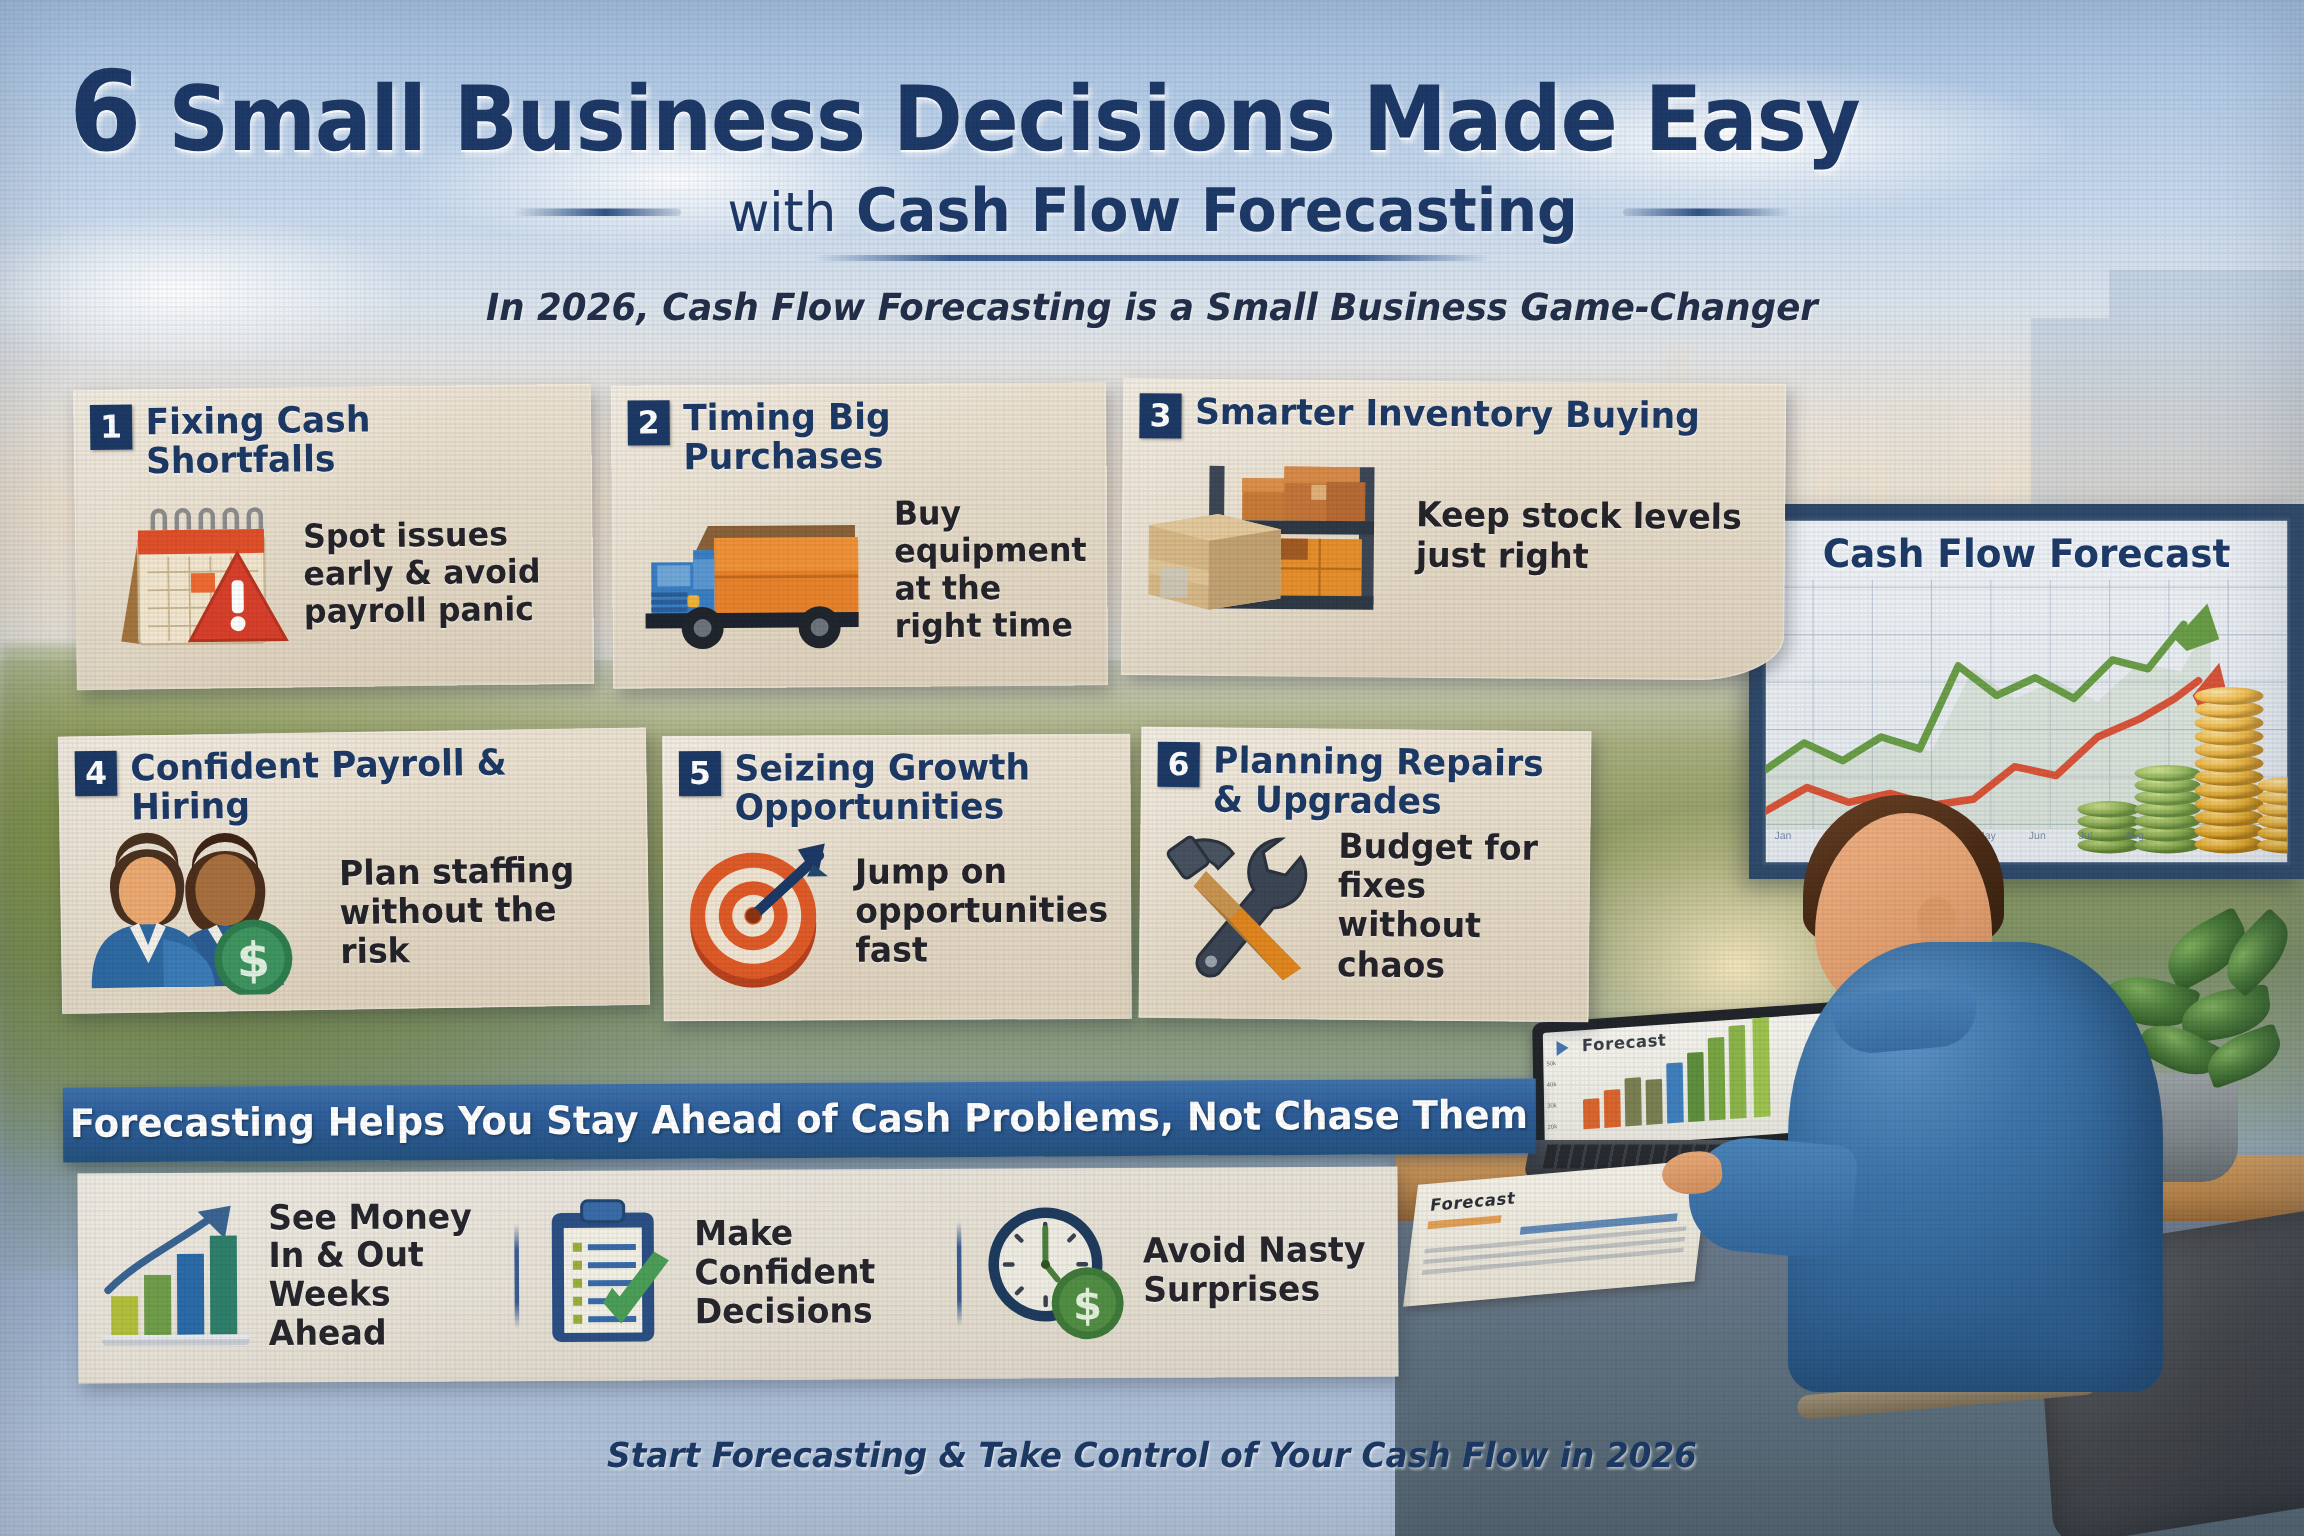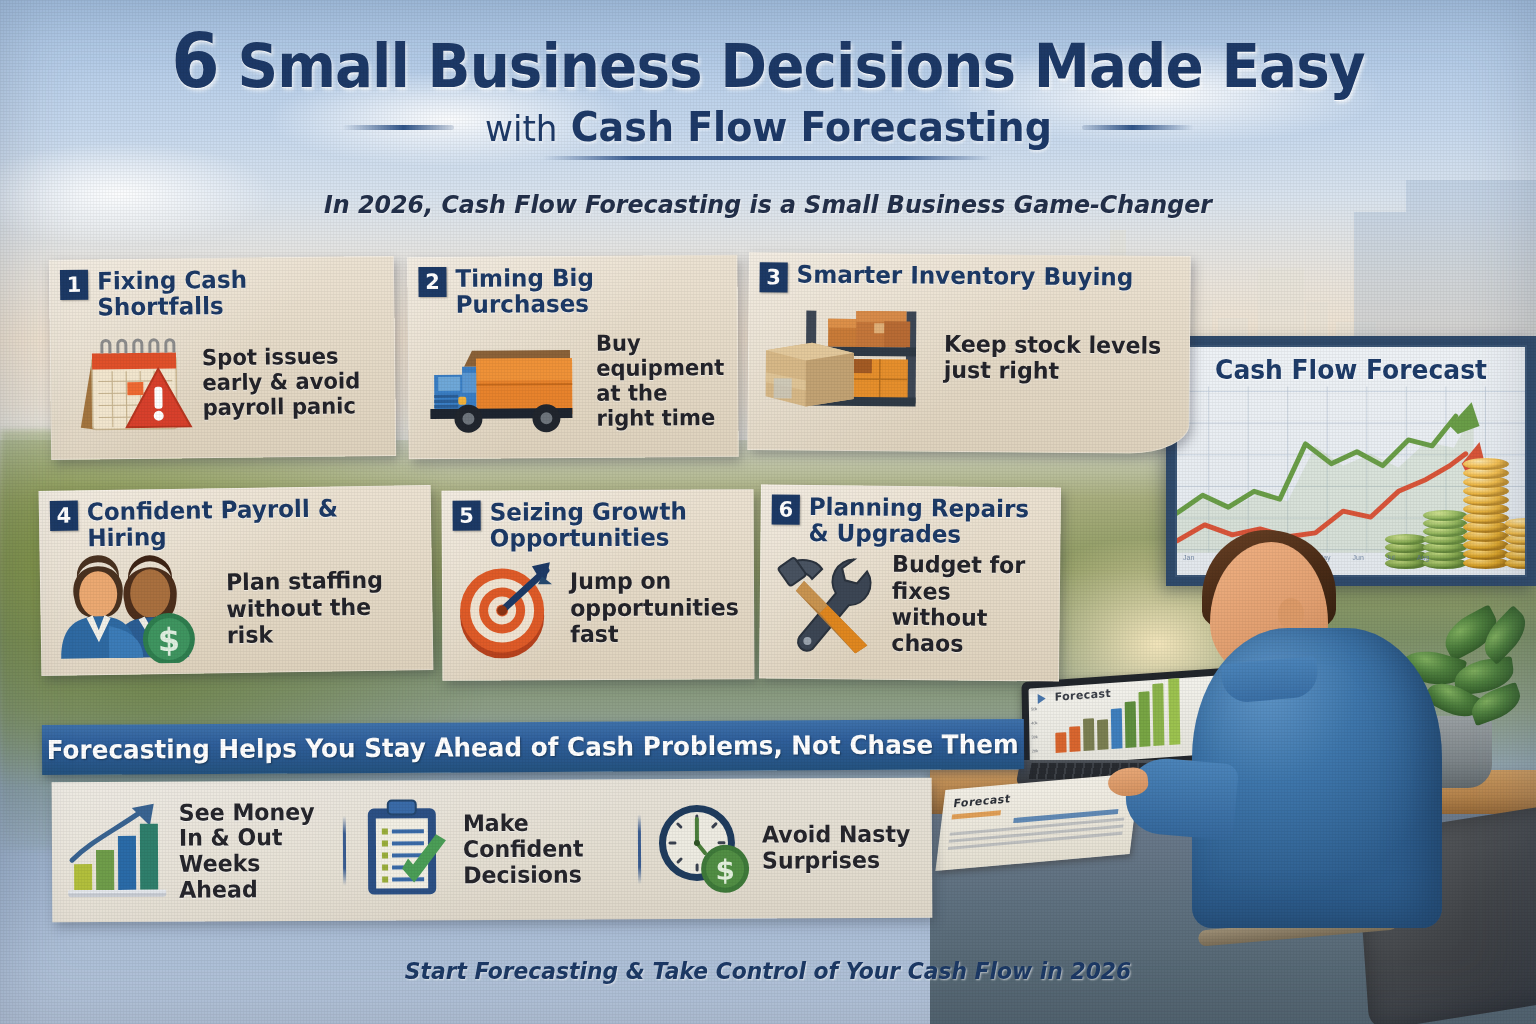--- a/index.html
+++ b/index.html
@@ -45,21 +45,21 @@
     position:absolute; left:1020px; top:540px; width:460px; height:260px;
     background:radial-gradient(50% 60% at 30% 40%, rgba(255,238,196,.9), rgba(255,226,170,0) 70%);
   }
 
   
   .skyline { position:absolute; right:0; top:150px; width:430px; height:230px; opacity:.55; }
   .bldg { position:absolute; bottom:0; background:rgba(228,224,214,.85); }
   .bldg.b { background:rgba(150,175,205,.55); }
 
   
-  .title-wrap { position:absolute; left:0; top:22px; width:1536px; text-align:center; }
+  .title-wrap { position:absolute; left:0; top:36px; width:1536px; text-align:left; }
   .title-main {
     font-family:"DejaVu Sans", sans-serif;
     font-weight:bold;
     font-size:60px;
     letter-spacing:-1px;
     color:#1e3a68;
     text-shadow:2px 3px 4px rgba(255,255,255,.65), 0 1px 0 rgba(255,255,255,.8);
     line-height:1.06;
     transform:scaleX(.94);
   }

